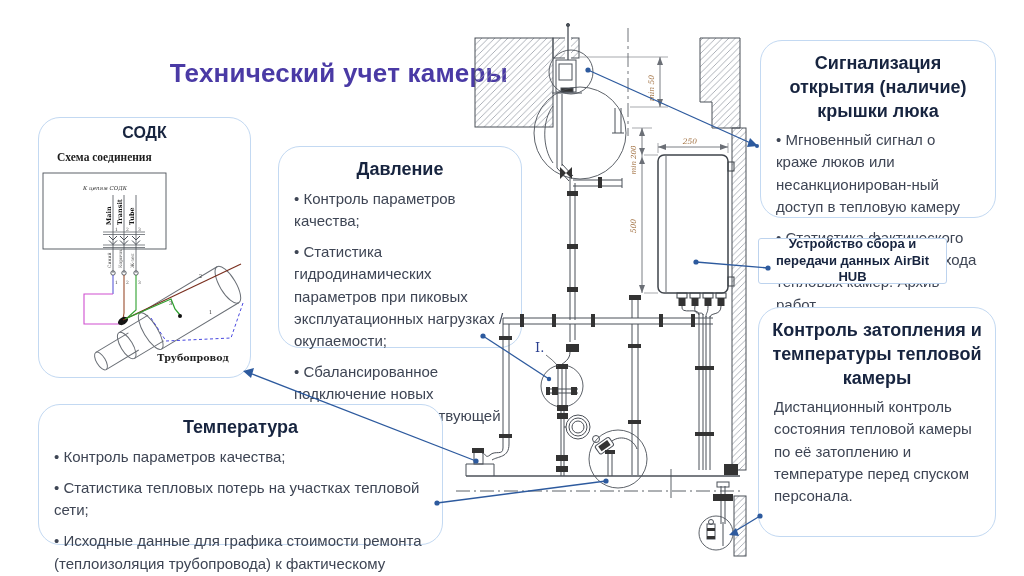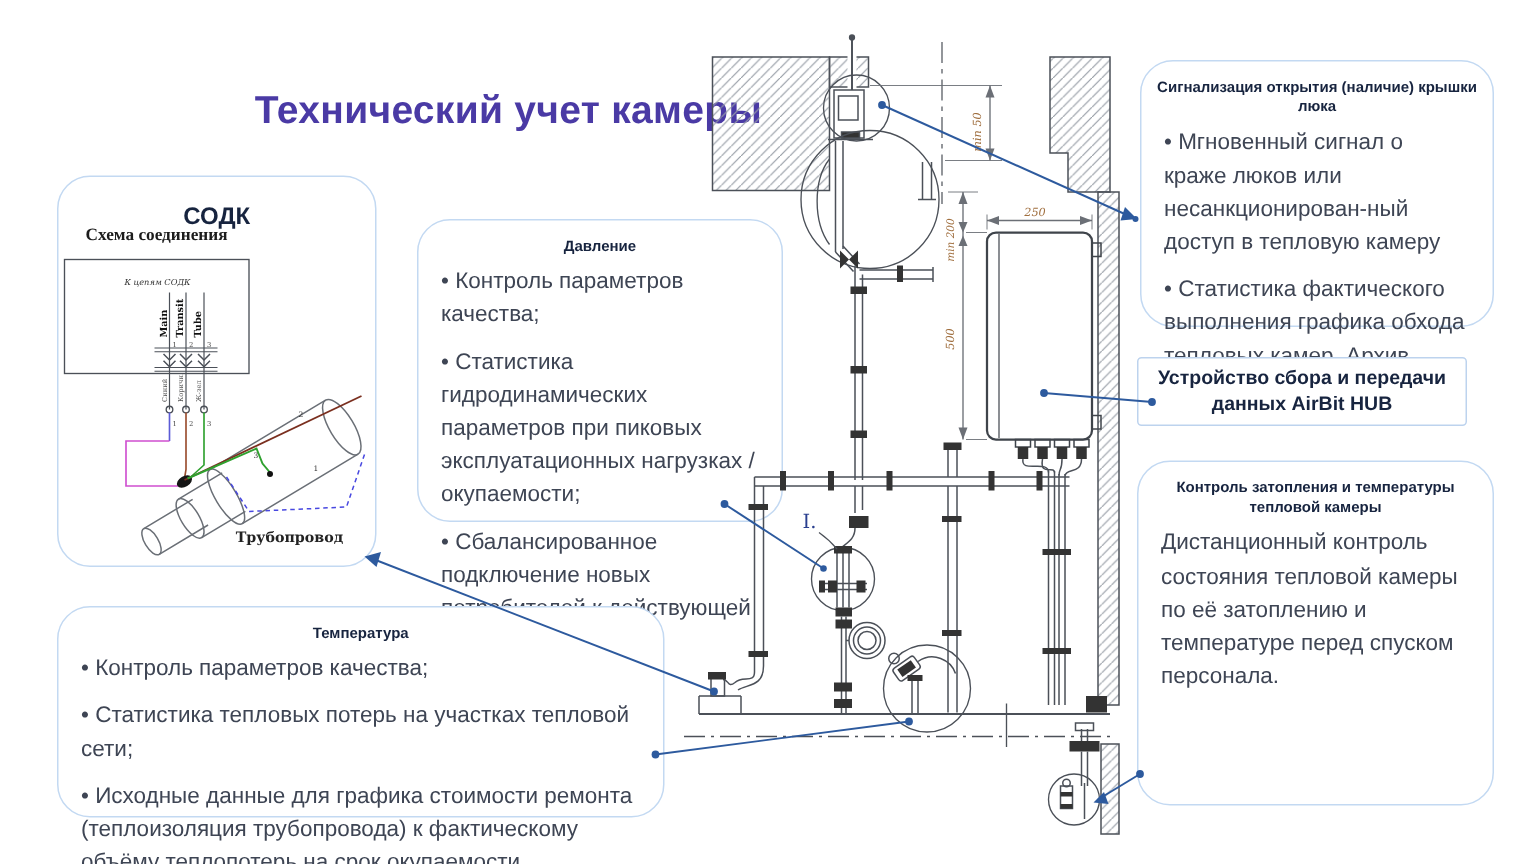--- a/index.html
+++ b/index.html
@@ -10,37 +10,37 @@
   .page-title{
     position:absolute;left:48px;top:58px;width:460px;
     font-size:26px;font-weight:800;color:#4a3aa5;letter-spacing:.2px;text-align:right;
   }
   .callout-box{
     position:absolute;background:#fff;border:1.5px solid #c3d9f2;
     border-radius:22px;box-sizing:border-box;z-index:2;
   }
   .callout-box h3{
     margin:11px 10px 6px 10px;text-align:center;
-    font-size:10px;line-height:1.32;font-weight:700;color:#17243f;
+    font-size:18px;line-height:1.32;font-weight:700;color:#17243f;
   }
   .callout-box p{
     margin:0 0 9px 0;padding:0 15px;font-size:15px;line-height:1.48;color:#3e4554;
   }
   .box-sodk{left:38px;top:117px;width:213px;height:261px;}
-  .box-sodk h3{font-size:16px;margin-top:16px;}
+  .box-sodk h3{font-size:16px;margin-top:4px;}
   .sodk-subtitle{
     position:absolute;left:18px;top:33px;font-family:"Liberation Serif",serif;
     font-weight:700;font-size:11.5px;color:#1c1c1c;
   }
   .box-sodk svg{position:absolute;left:2px;top:43px;}
   .box-pressure{left:278px;top:146px;width:244px;height:202px;}
   .box-temperature{left:38px;top:404px;width:405px;height:141px;}
   .box-hatch{left:760px;top:40px;width:236px;height:178px;}
   .box-hub{
-    left:758px;top:238px;width:220px;height:46px;border-radius:3px;
+    left:758px;top:238px;width:189px;height:46px;border-radius:3px;
     border:1.5px solid #bdd3ee;display:flex;align-items:center;justify-content:center;
   }
   .box-hub .hub-title{
     text-align:center;font-size:13px;font-weight:700;color:#17243f;
     line-height:1.3;padding:0 12px;
   }
   .box-flood{left:758px;top:307px;width:238px;height:230px;}
   .overlay{position:absolute;left:0;top:0;z-index:3;pointer-events:none;}
   .drawtxt{font-family:"DejaVu Serif",serif;}
 </style>

